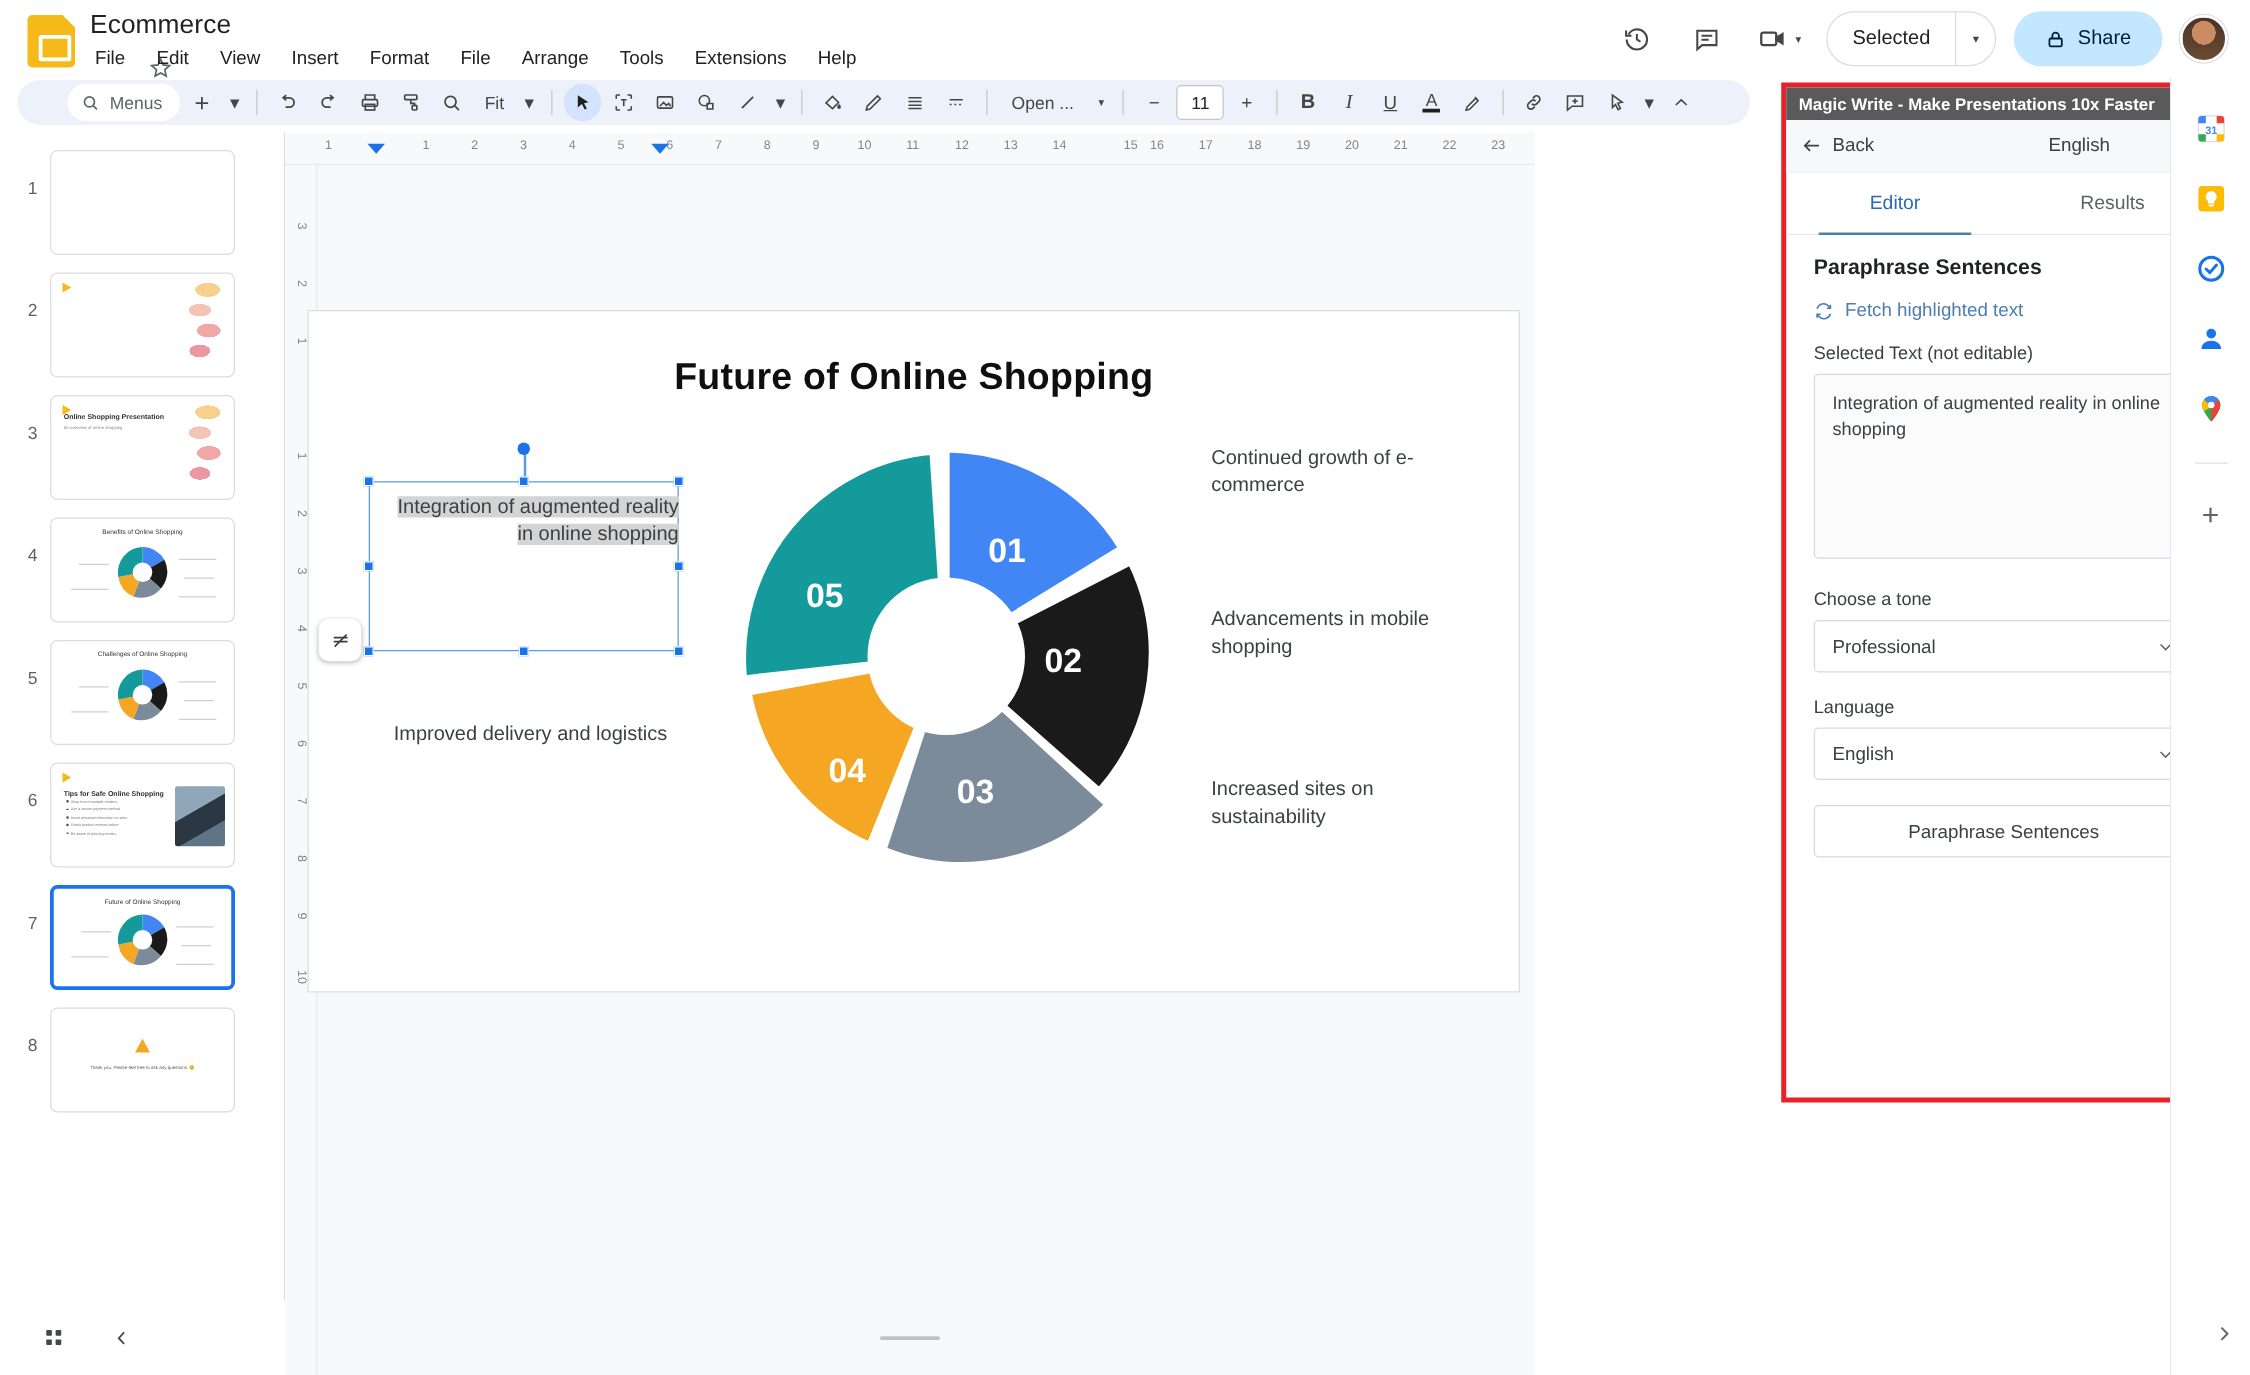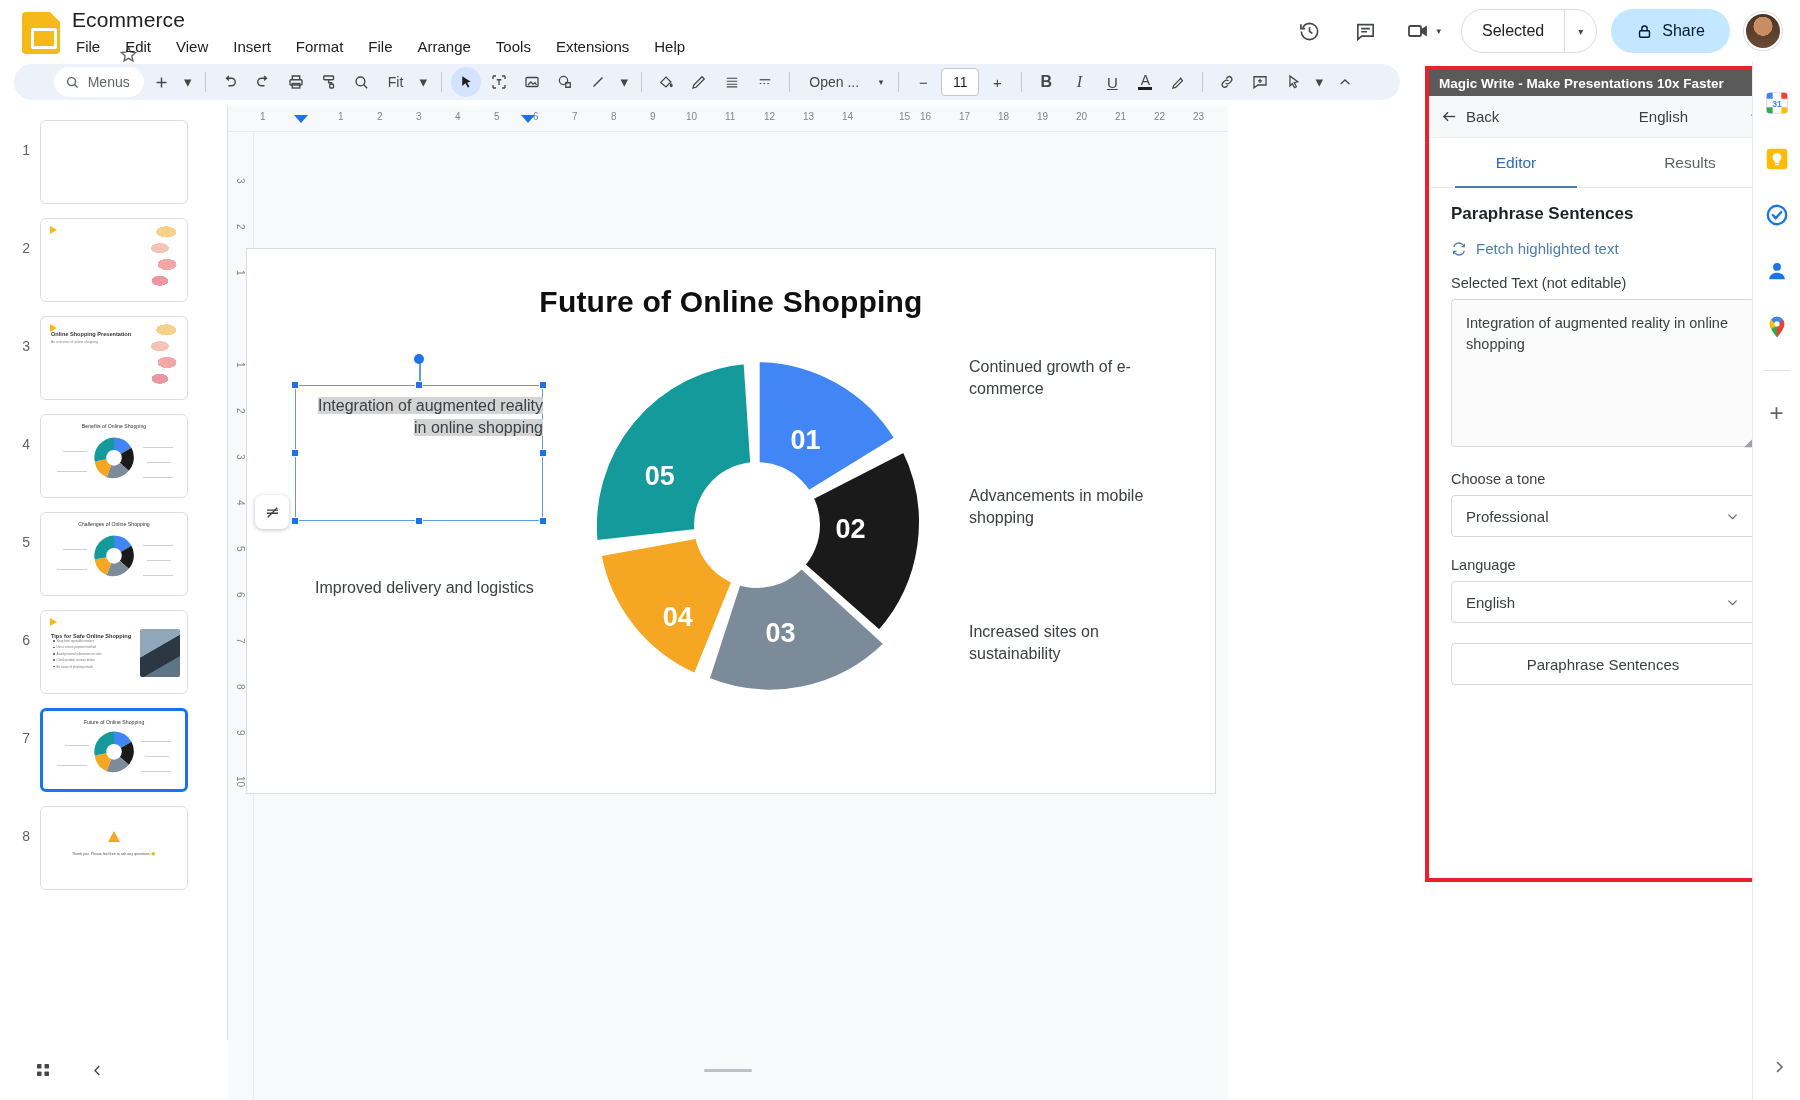--- a/index.html
+++ b/index.html
@@ -227,21 +227,21 @@
     font-size:15px; color:#3c4043; cursor:pointer; margin-bottom:20px;
   }
   .mw-submit {
     width:100%; height:42px; border:1px solid #d5d9de; border-radius:4px; background:#fff;
     display:flex; align-items:center; justify-content:center;
     font-size:15px; color:#3c4043; cursor:pointer;
   }
 
   
   .rail {
-    position:absolute; right:0; top:62px; width:48px; bottom:0;
+    position:absolute; right:0; top:62px; width:64px; bottom:0;
     background:#fff; border-left:1px solid #e8eaed;
     display:flex; flex-direction:column; align-items:center; padding-top:28px; gap:30px;
   }
   .rail-ic { width:26px; height:26px; cursor:pointer; position:relative; }
   .rail-div { width:26px; height:1px; background:#e0e0e0; }
   .rail-plus { font-size:24px; color:#5f6368; cursor:pointer; line-height:1; }
   .rail-arrow {
     position:absolute; right:12px; bottom:24px; color:#5f6368; font-size:16px; cursor:pointer;
   }
   svg { display:block; }

